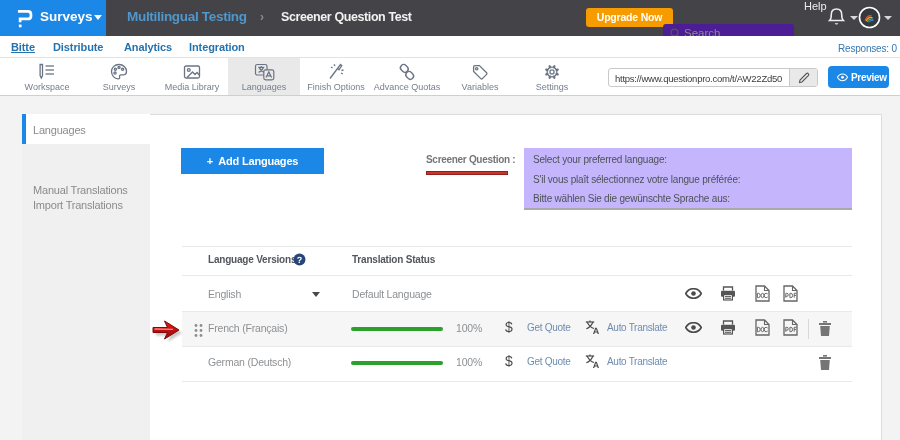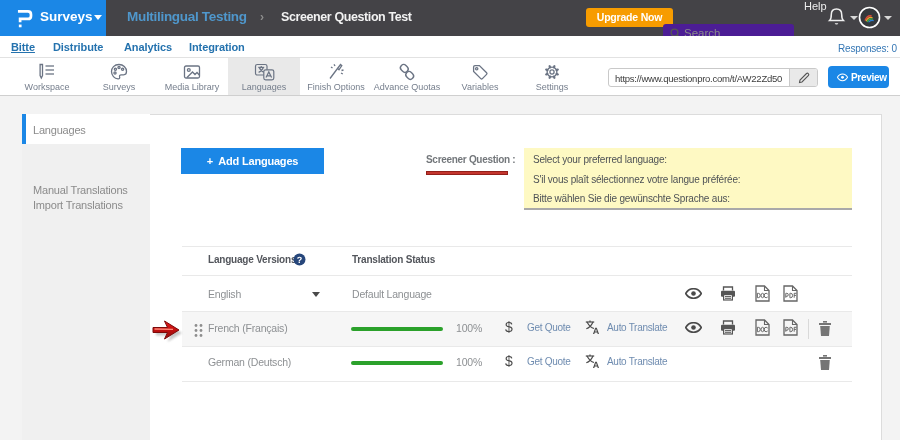--- a/index.html
+++ b/index.html
@@ -40,21 +40,21 @@
 
   
   #panel { left:22px; top:114px; width:860px; height:330px; background:#fff; border:1px solid #dcdcdc; border-bottom:none; }
   #sidebar { left:22px; top:114px; width:128px; height:326px; background:#f0f0f0; }
   .sitem { position:absolute; left:0; width:128px; height:30px; font-size:11px; letter-spacing:-0.2px; color:#8b8b8b; line-height:30px; padding-left:11px; }
   #sactive { position:absolute; left:0; top:0; width:128px; height:30px; background:#fff; border-left:4px solid #1b87e6; color:#8b8b8b; font-size:11px; letter-spacing:-0.2px; line-height:32px; padding-left:7px; }
 
   #addlang { left:181px; top:147.5px; width:143px; height:26px; background:#1b87e6; border-radius:0; color:#fff; text-align:center; line-height:26px; font-size:11px; letter-spacing:-0.2px; font-weight:bold; }
   #scrq { left:426px; top:154px; color:#73777b; font-size:10px; font-weight:bold; letter-spacing:-0.3px; }
   #scrqline { left:426px; top:171px; width:82px; height:3.5px; background:#c4362e; border:1px solid #931f1a; }
-  #graybox { left:524px; top:148px; width:328px; height:62px; background:#fef9c3; border-bottom:2px solid #a9a9a9; font-size:10px; letter-spacing:-0.2px; color:#4e5256; padding:2px 4px 0 9px; line-height:19.5px; }
+  #graybox { left:524px; top:148px; width:328px; height:62px; background:#c4b5fd; border-bottom:2px solid #a9a9a9; font-size:10px; letter-spacing:-0.2px; color:#4e5256; padding:2px 4px 0 9px; line-height:19.5px; }
 
   
   #tbl { left:182px; top:246px; width:670px; }
   .trow { position:absolute; left:0; width:670px; }
   .hline { position:absolute; left:0; width:670px; height:1px; background:#e9e9e9; }
   .cell { position:absolute; font-size:10.5px; letter-spacing:-0.2px; color:#8d9093; }
   .hcell { position:absolute; font-size:10px; letter-spacing:-0.2px; font-weight:bold; color:#53565c; }
   .steel { color:#6f8cb0; font-size:10px !important; letter-spacing:-0.3px !important; }
   .pbar { position:absolute; left:169px; width:92px; height:3.5px; background:#2ba12b; border-radius:2px; }
   .rowgray { background:#f6f6f6; }

